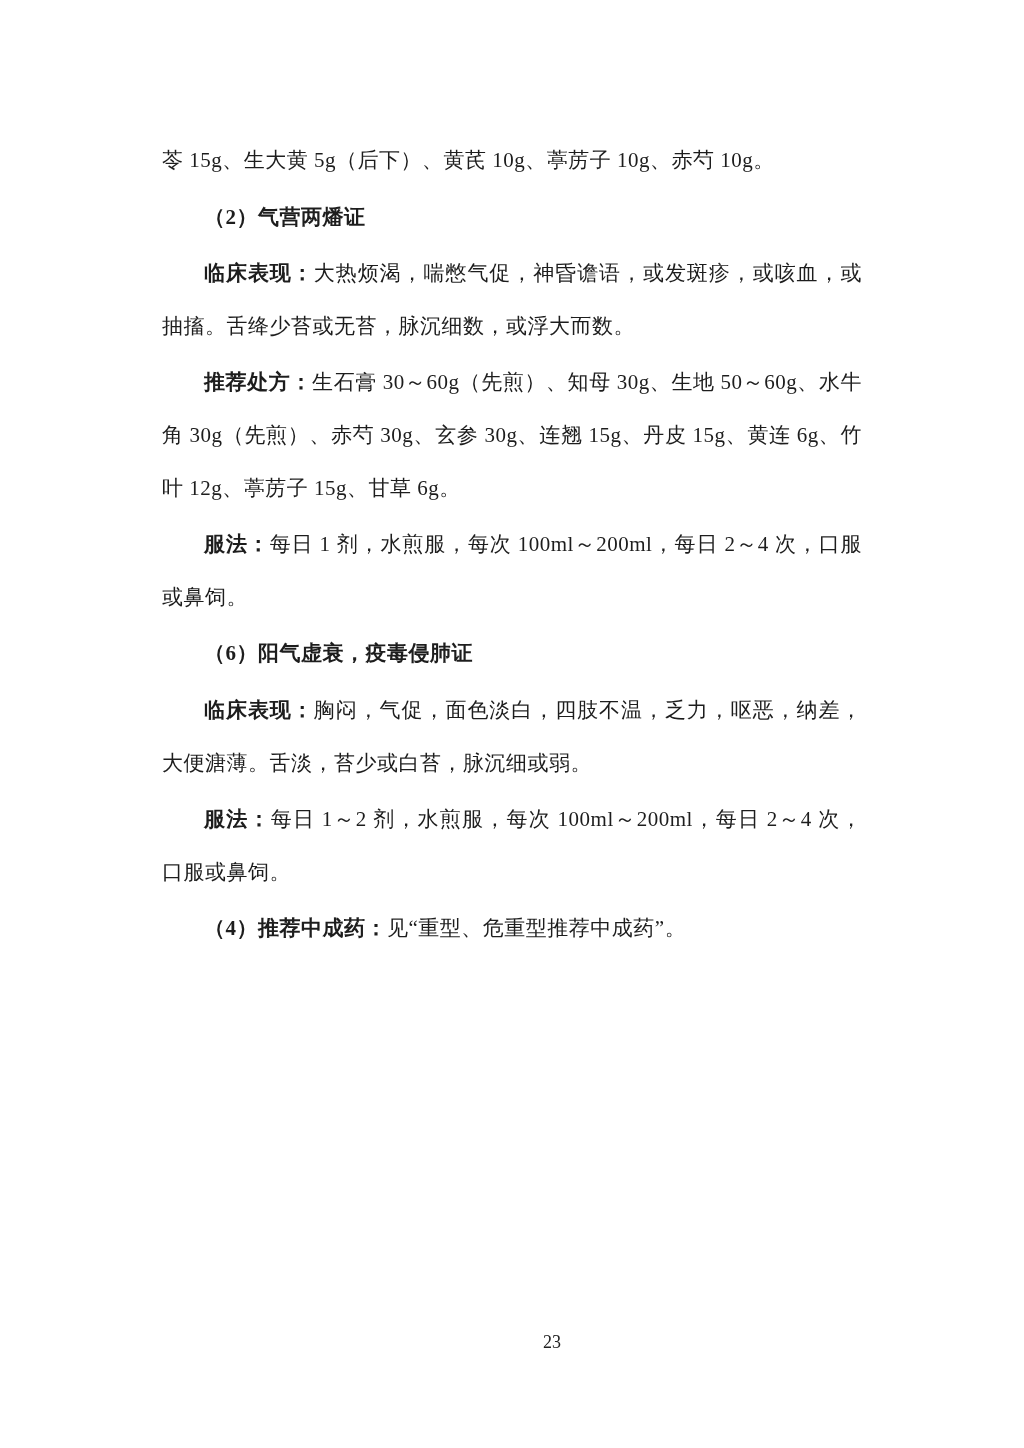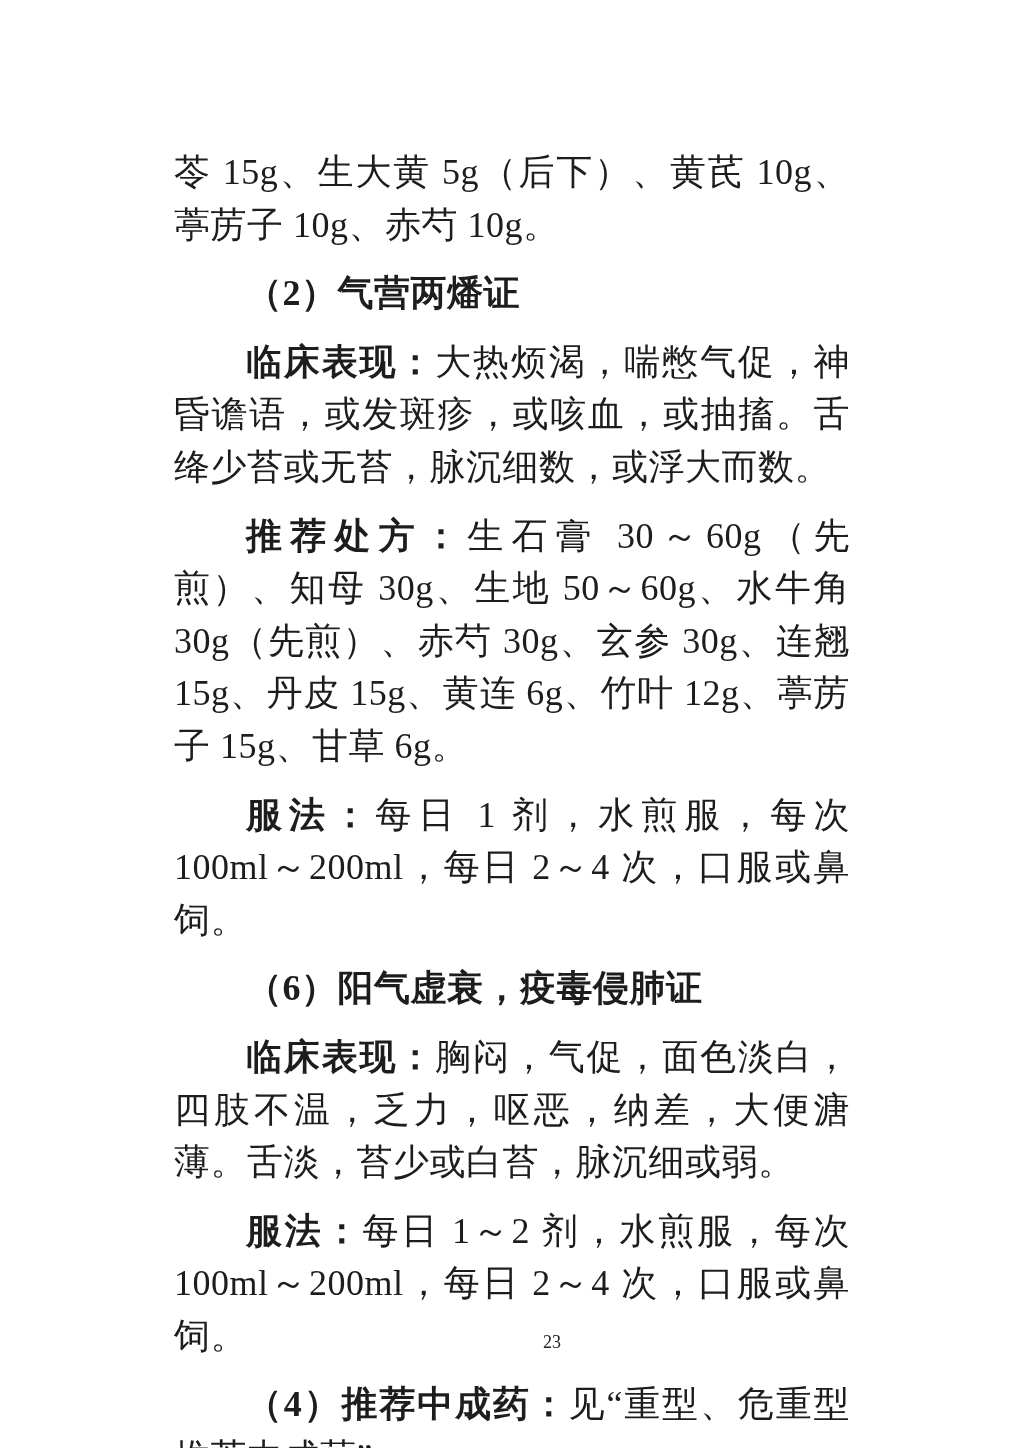--- a/index.html
+++ b/index.html
@@ -16,22 +16,22 @@
     color: #1d1d1d;
     overflow: hidden;
   }
   .content {
     position: absolute;
     left: 158px;
     top: 130px;
     width: 708px;
   }
   .para {
-    margin: 16px;
-    font-size: 36px;
+    margin: 4px;
+    font-size: 21px;
     line-height: 52.6px;
     text-align: justify;
     text-justify: inter-ideograph;
     letter-spacing: 0.5px;
   }
   .indent {
     text-indent: 2em;
   }
   .lbl {
     font-weight: 700;

